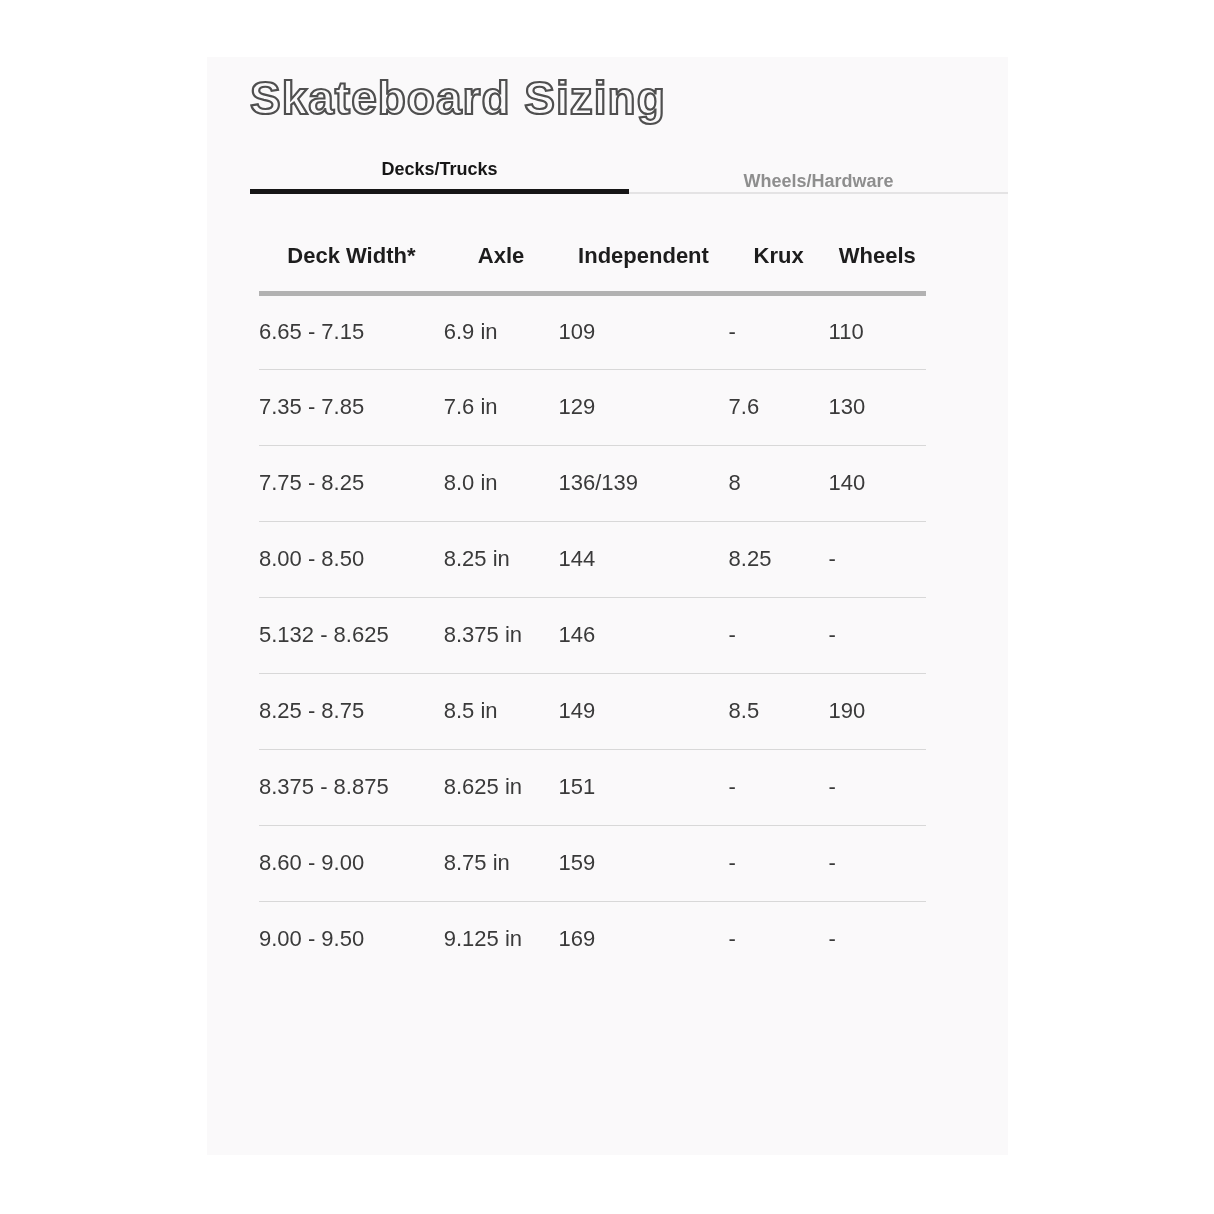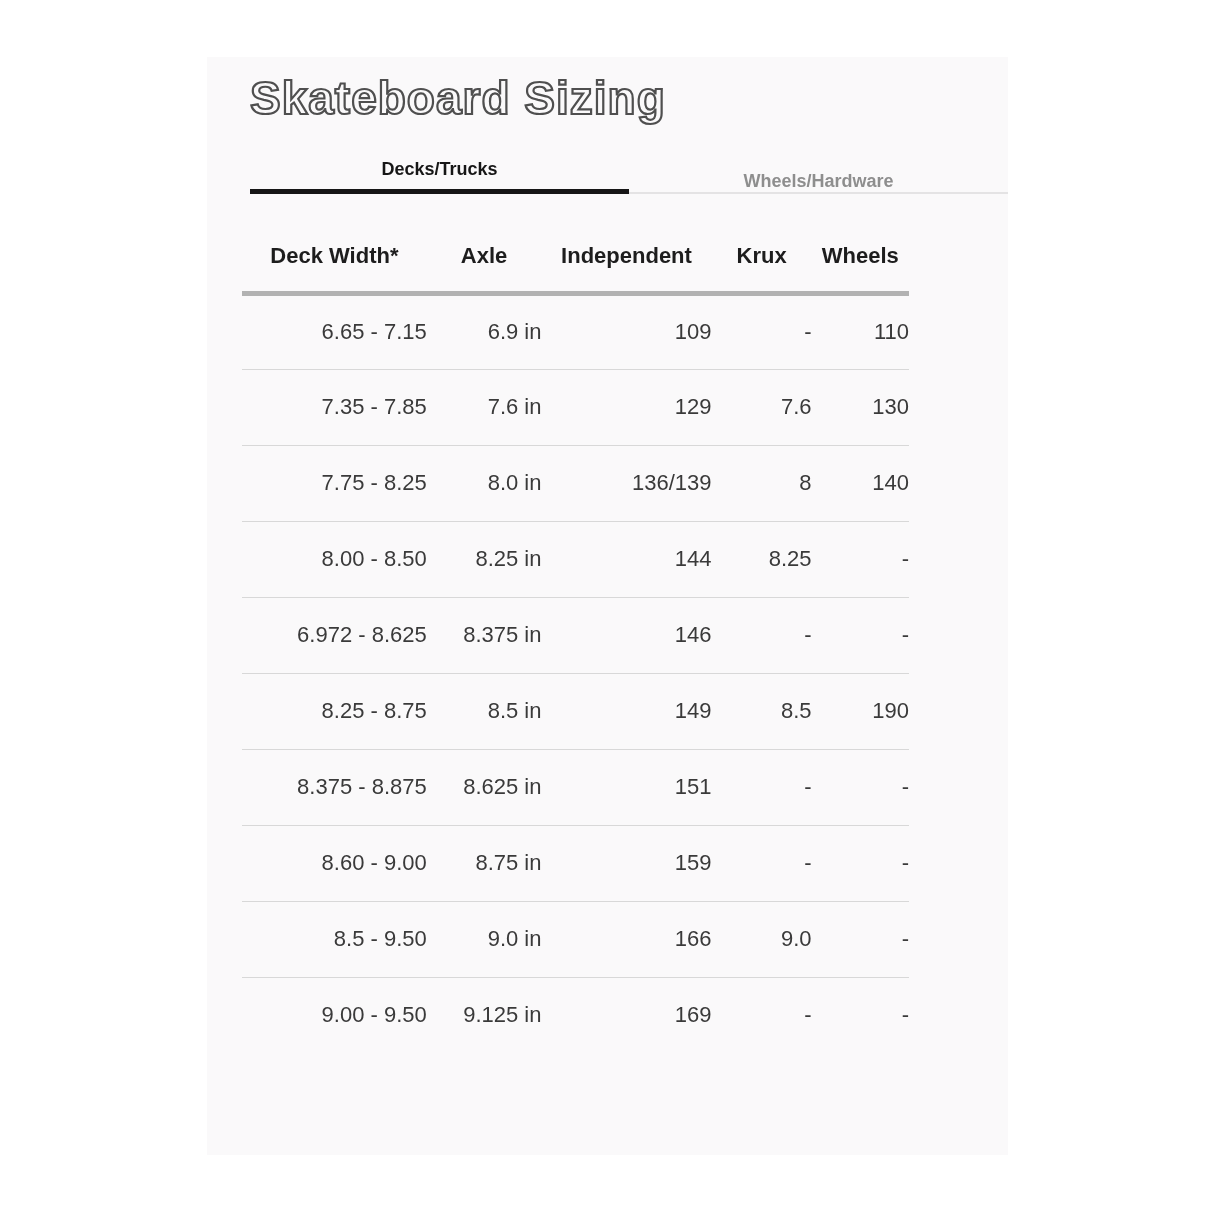--- a/index.html
+++ b/index.html
@@ -20,30 +20,30 @@
   .tabs {
     display:flex; margin:22px 0 0 43px; align-items:flex-end;
   }
   .tab {
     flex:1; text-align:center; font-size:18px; font-weight:bold;
     padding-bottom:9px; cursor:pointer; white-space:nowrap;margin-top:16px;
   }
   .tab.active   { color:#161616; border-bottom:5px solid #161616; }
   .tab.inactive { color:#8e8e8e; border-bottom:2px solid #e4e3e4; padding-bottom:0; }
   table.sizing {
-    position:absolute; left:35px; top:165px; width:667px;
+    position:absolute; left:52px; top:165px; width:667px;
     border-collapse:collapse; table-layout:fixed;
   }
   table.sizing th {
     height:71px; vertical-align:middle; text-align:center;
     font-size:22px; font-weight:bold; color:#1d1d1d;
     border-bottom:5px solid #b2b2b2; white-space:nowrap;
   }
   table.sizing td {
-    height:76px; vertical-align:middle; text-align:right;
+    height:76px; vertical-align:middle; text-align:left;
     font-size:22px; color:#3a3a3a;
     border-bottom:1px solid #d8d8d8; white-space:nowrap;
   }
   table.sizing tr:last-child td { border-bottom:none; }
 </style>
 </head>
 <body>
 
 <div class="panel">
 
@@ -94,21 +94,21 @@
         <td>140</td>
       </tr>
       <tr>
         <td>8.00 - 8.50</td>
         <td>8.25 in</td>
         <td>144</td>
         <td>8.25</td>
         <td>-</td>
       </tr>
       <tr>
-        <td>6.972 - 8.625</td>
+        <td>5.132 - 8.625</td>
         <td>8.375 in</td>
         <td>146</td>
         <td>-</td>
         <td>-</td>
       </tr>
       <tr>
         <td>8.25 - 8.75</td>
         <td>8.5 in</td>
         <td>149</td>
         <td>8.5</td>
@@ -122,27 +122,20 @@
         <td>-</td>
       </tr>
       <tr>
         <td>8.60 - 9.00</td>
         <td>8.75 in</td>
         <td>159</td>
         <td>-</td>
         <td>-</td>
       </tr>
       <tr>
-        <td>8.5 - 9.50</td>
-        <td>9.0 in</td>
-        <td>166</td>
-        <td>9.0</td>
-        <td>-</td>
-      </tr>
-      <tr>
         <td>9.00 - 9.50</td>
         <td>9.125 in</td>
         <td>169</td>
         <td>-</td>
         <td>-</td>
       </tr>
     </tbody>
   </table>
 </div>
 

